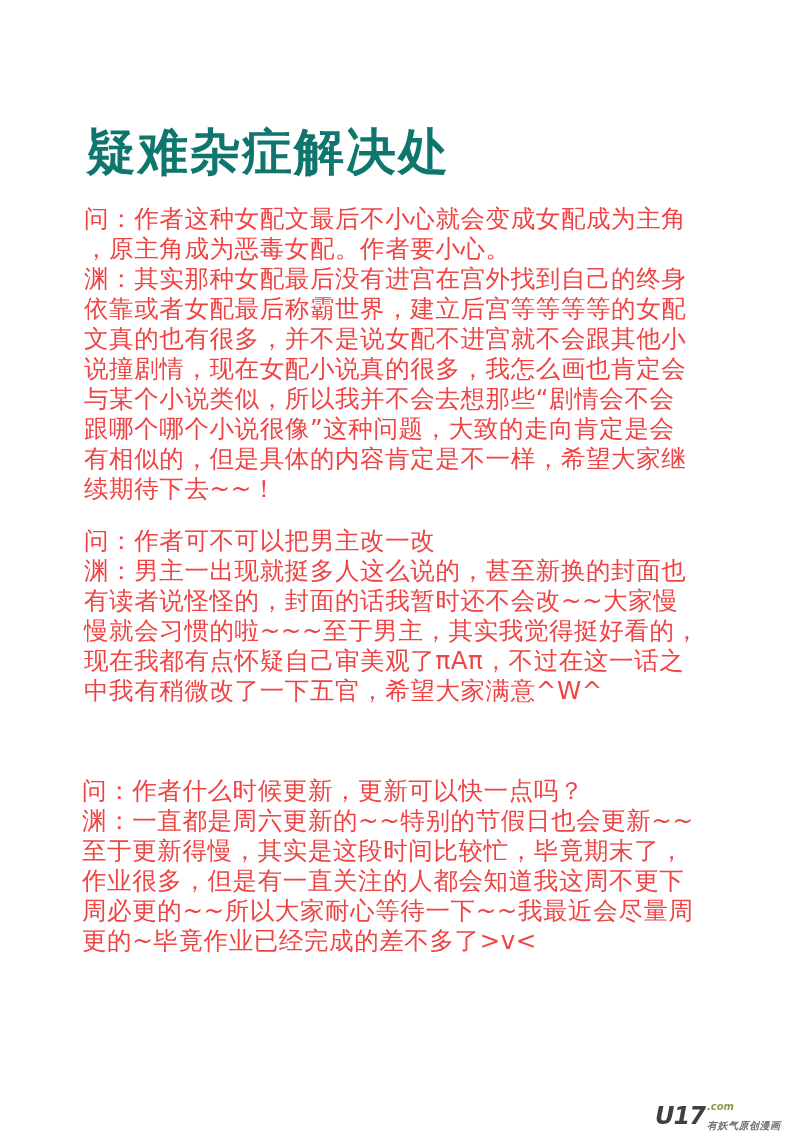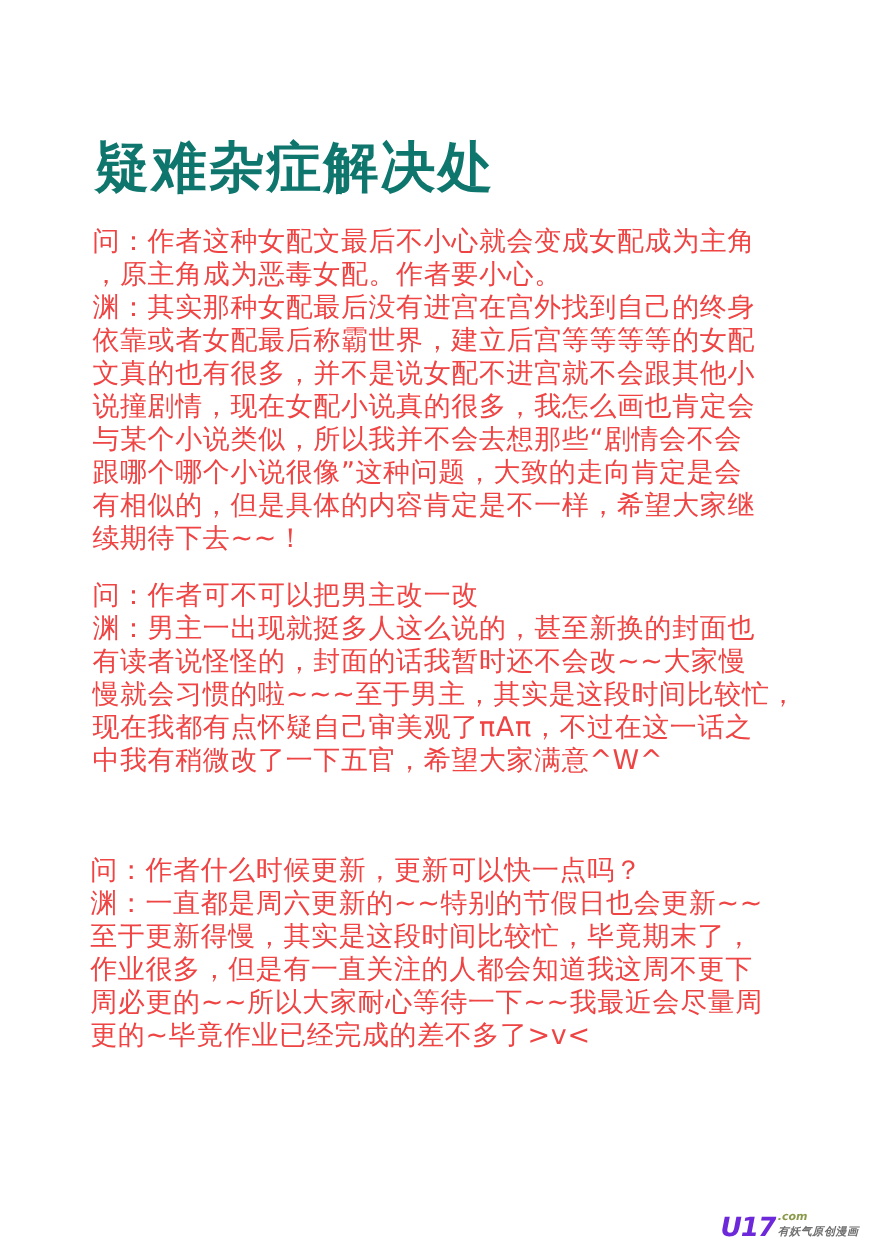--- a/index.html
+++ b/index.html
@@ -51,37 +51,37 @@
     }
     .logo-mark {
       position: absolute;
       left: 0;
       top: 0;
       font-family: "DejaVu Sans", sans-serif;
       font-weight: bold;
       font-style: italic;
       font-size: 24px;
       line-height: 26px;
-      color: #6d28d9;
+      color: #404040;
       letter-spacing: -1px;
     }
     .logo-domain {
       position: absolute;
       left: 52px;
       top: -2px;
       font-family: "DejaVu Sans", sans-serif;
       font-weight: bold;
       font-style: italic;
       font-size: 10px;
       color: #8a9a4a;
     }
     .logo-slogan {
       position: absolute;
       left: 52px;
-      top: 10px;
+      top: 16px;
       font-family: "DejaVu Sans", sans-serif;
       font-weight: bold;
       font-style: italic;
       font-size: 10px;
       color: #6f6f6f;
       white-space: nowrap;
       letter-spacing: 0.5px;
     }
   </style>
 </head>
@@ -99,21 +99,21 @@
   <div class="qa-line">与某个小说类似，所以我并不会去想那些“剧情会不会</div>
   <div class="qa-line">跟哪个哪个小说很像”这种问题，大致的走向肯定是会</div>
   <div class="qa-line">有相似的，但是具体的内容肯定是不一样，希望大家继</div>
   <div class="qa-line">续期待下去~~！</div>
 </div>
 
 <div class="qa-section" id="section-2">
   <div class="qa-line">问：作者可不可以把男主改一改</div>
   <div class="qa-line">渊：男主一出现就挺多人这么说的，甚至新换的封面也</div>
   <div class="qa-line">有读者说怪怪的，封面的话我暂时还不会改~~大家慢</div>
-  <div class="qa-line">慢就会习惯的啦~~~至于男主，其实是这段时间比较忙，</div>
+  <div class="qa-line">慢就会习惯的啦~~~至于男主，其实我觉得挺好看的，</div>
   <div class="qa-line">现在我都有点怀疑自己审美观了πAπ，不过在这一话之</div>
   <div class="qa-line">中我有稍微改了一下五官，希望大家满意^W^</div>
 </div>
 
 <div class="qa-section" id="section-3">
   <div class="qa-line">问：作者什么时候更新，更新可以快一点吗？</div>
   <div class="qa-line">渊：一直都是周六更新的~~特别的节假日也会更新~~</div>
   <div class="qa-line">至于更新得慢，其实是这段时间比较忙，毕竟期末了，</div>
   <div class="qa-line">作业很多，但是有一直关注的人都会知道我这周不更下</div>
   <div class="qa-line">周必更的~~所以大家耐心等待一下~~我最近会尽量周</div>

